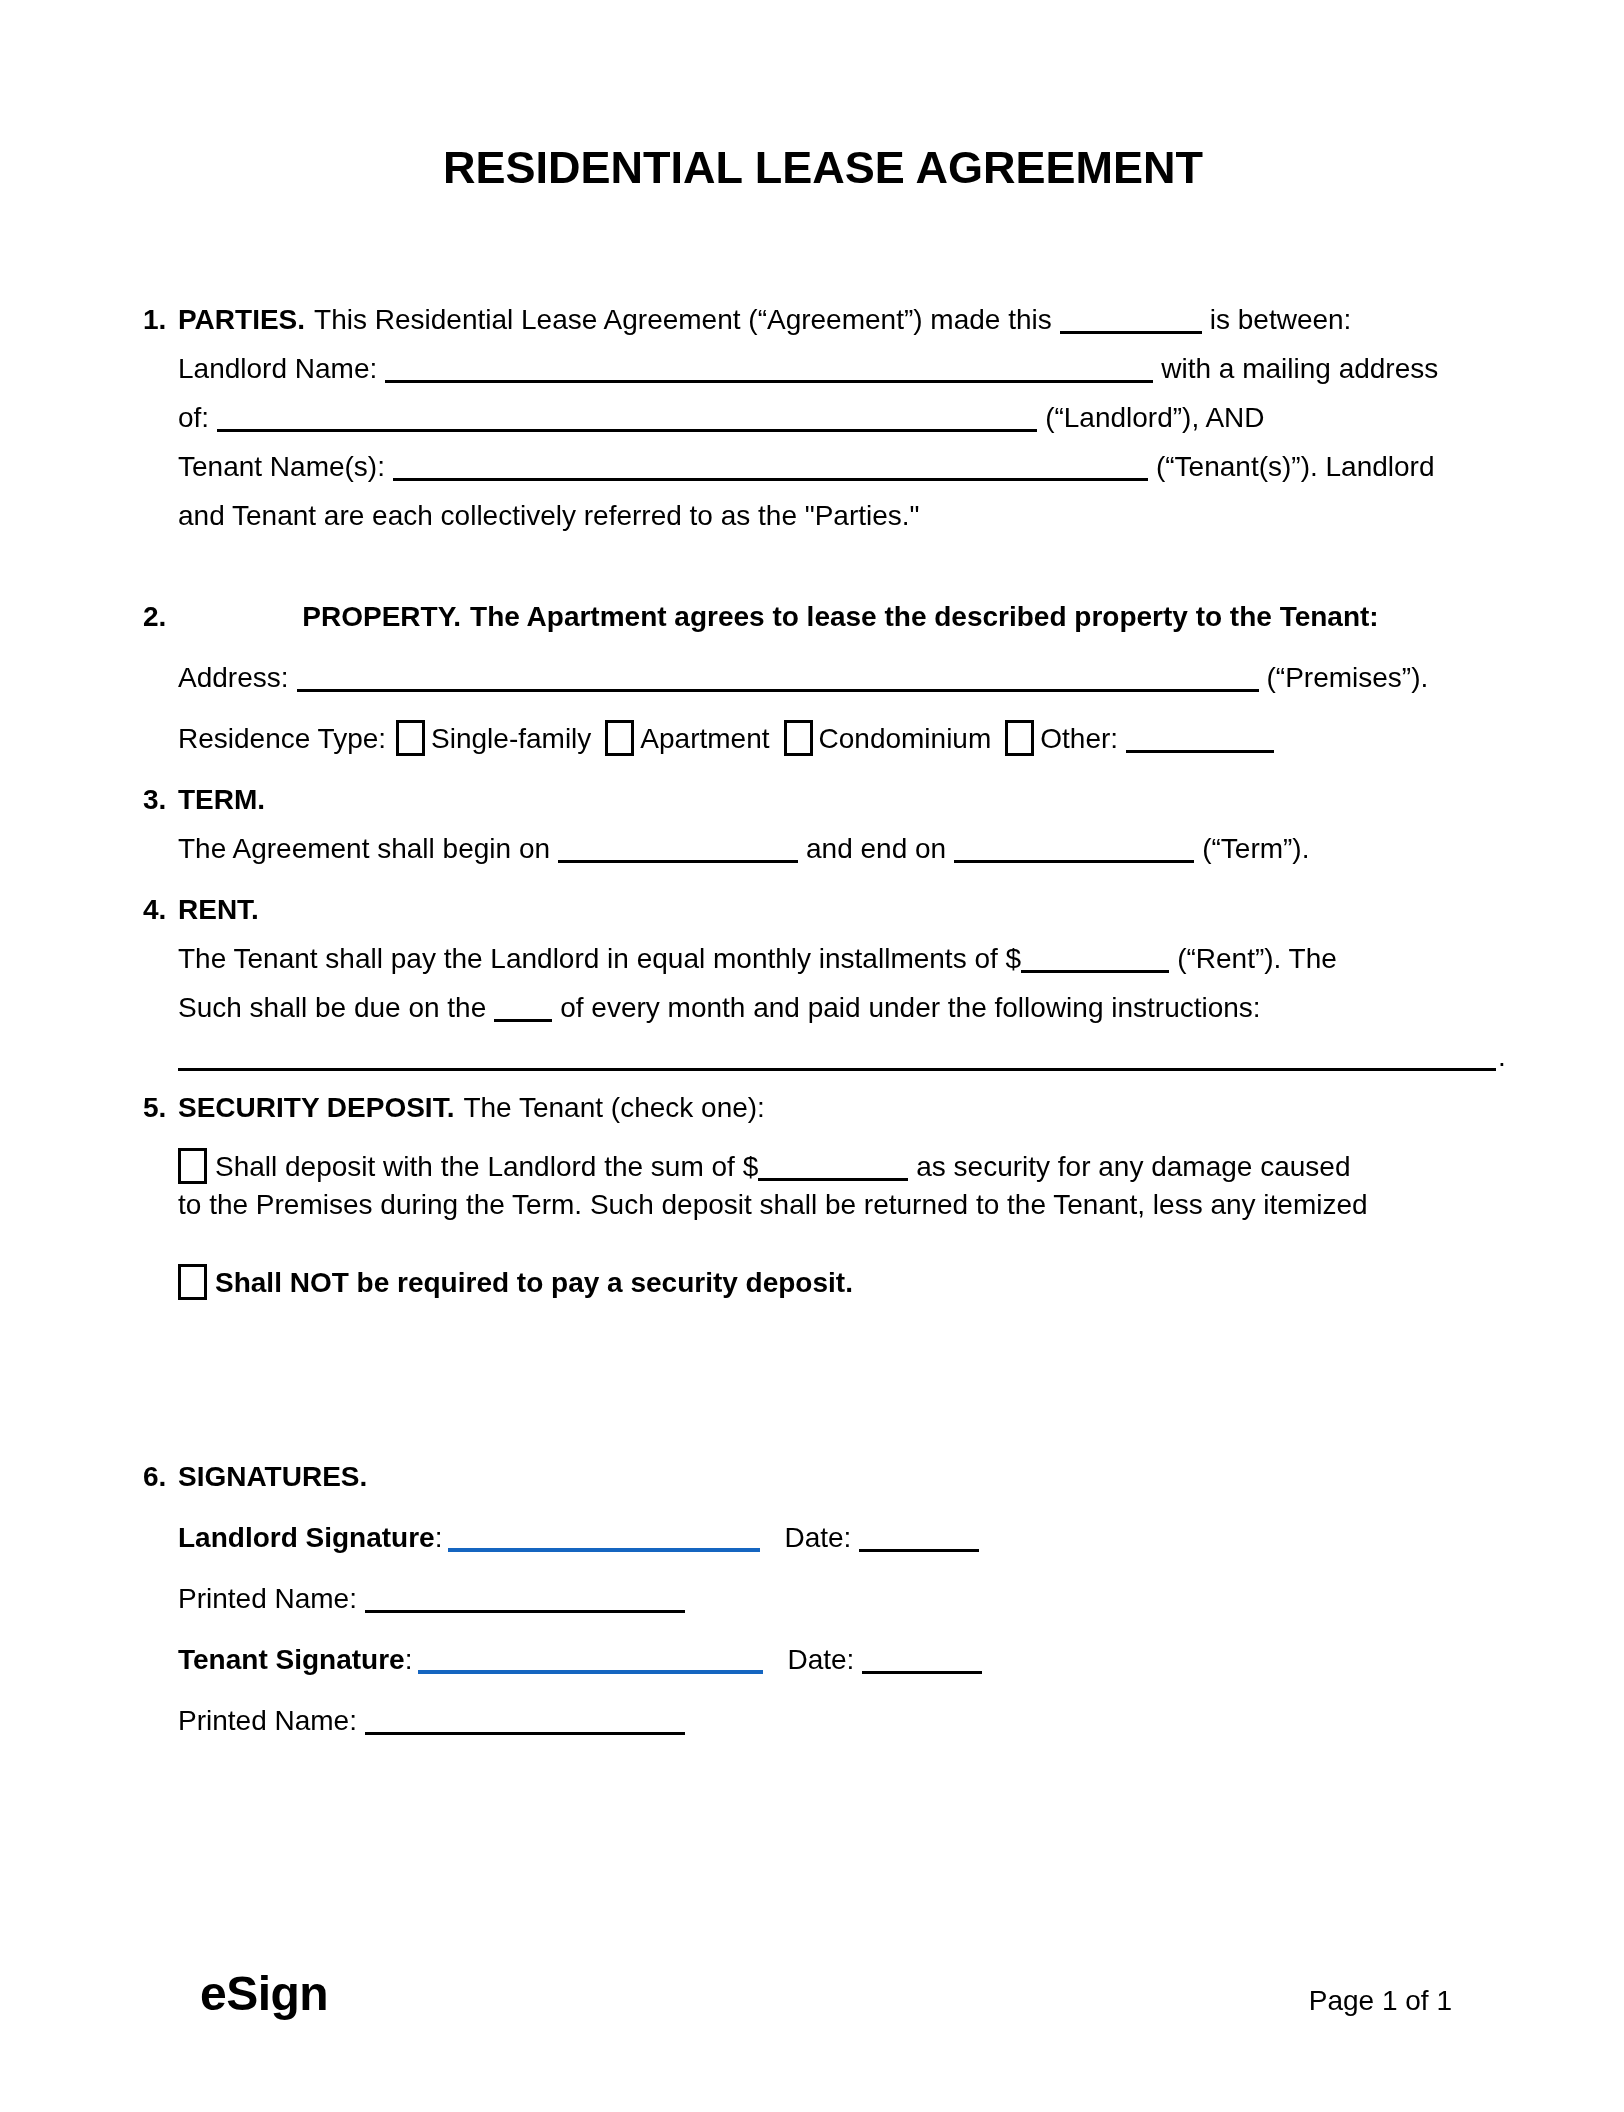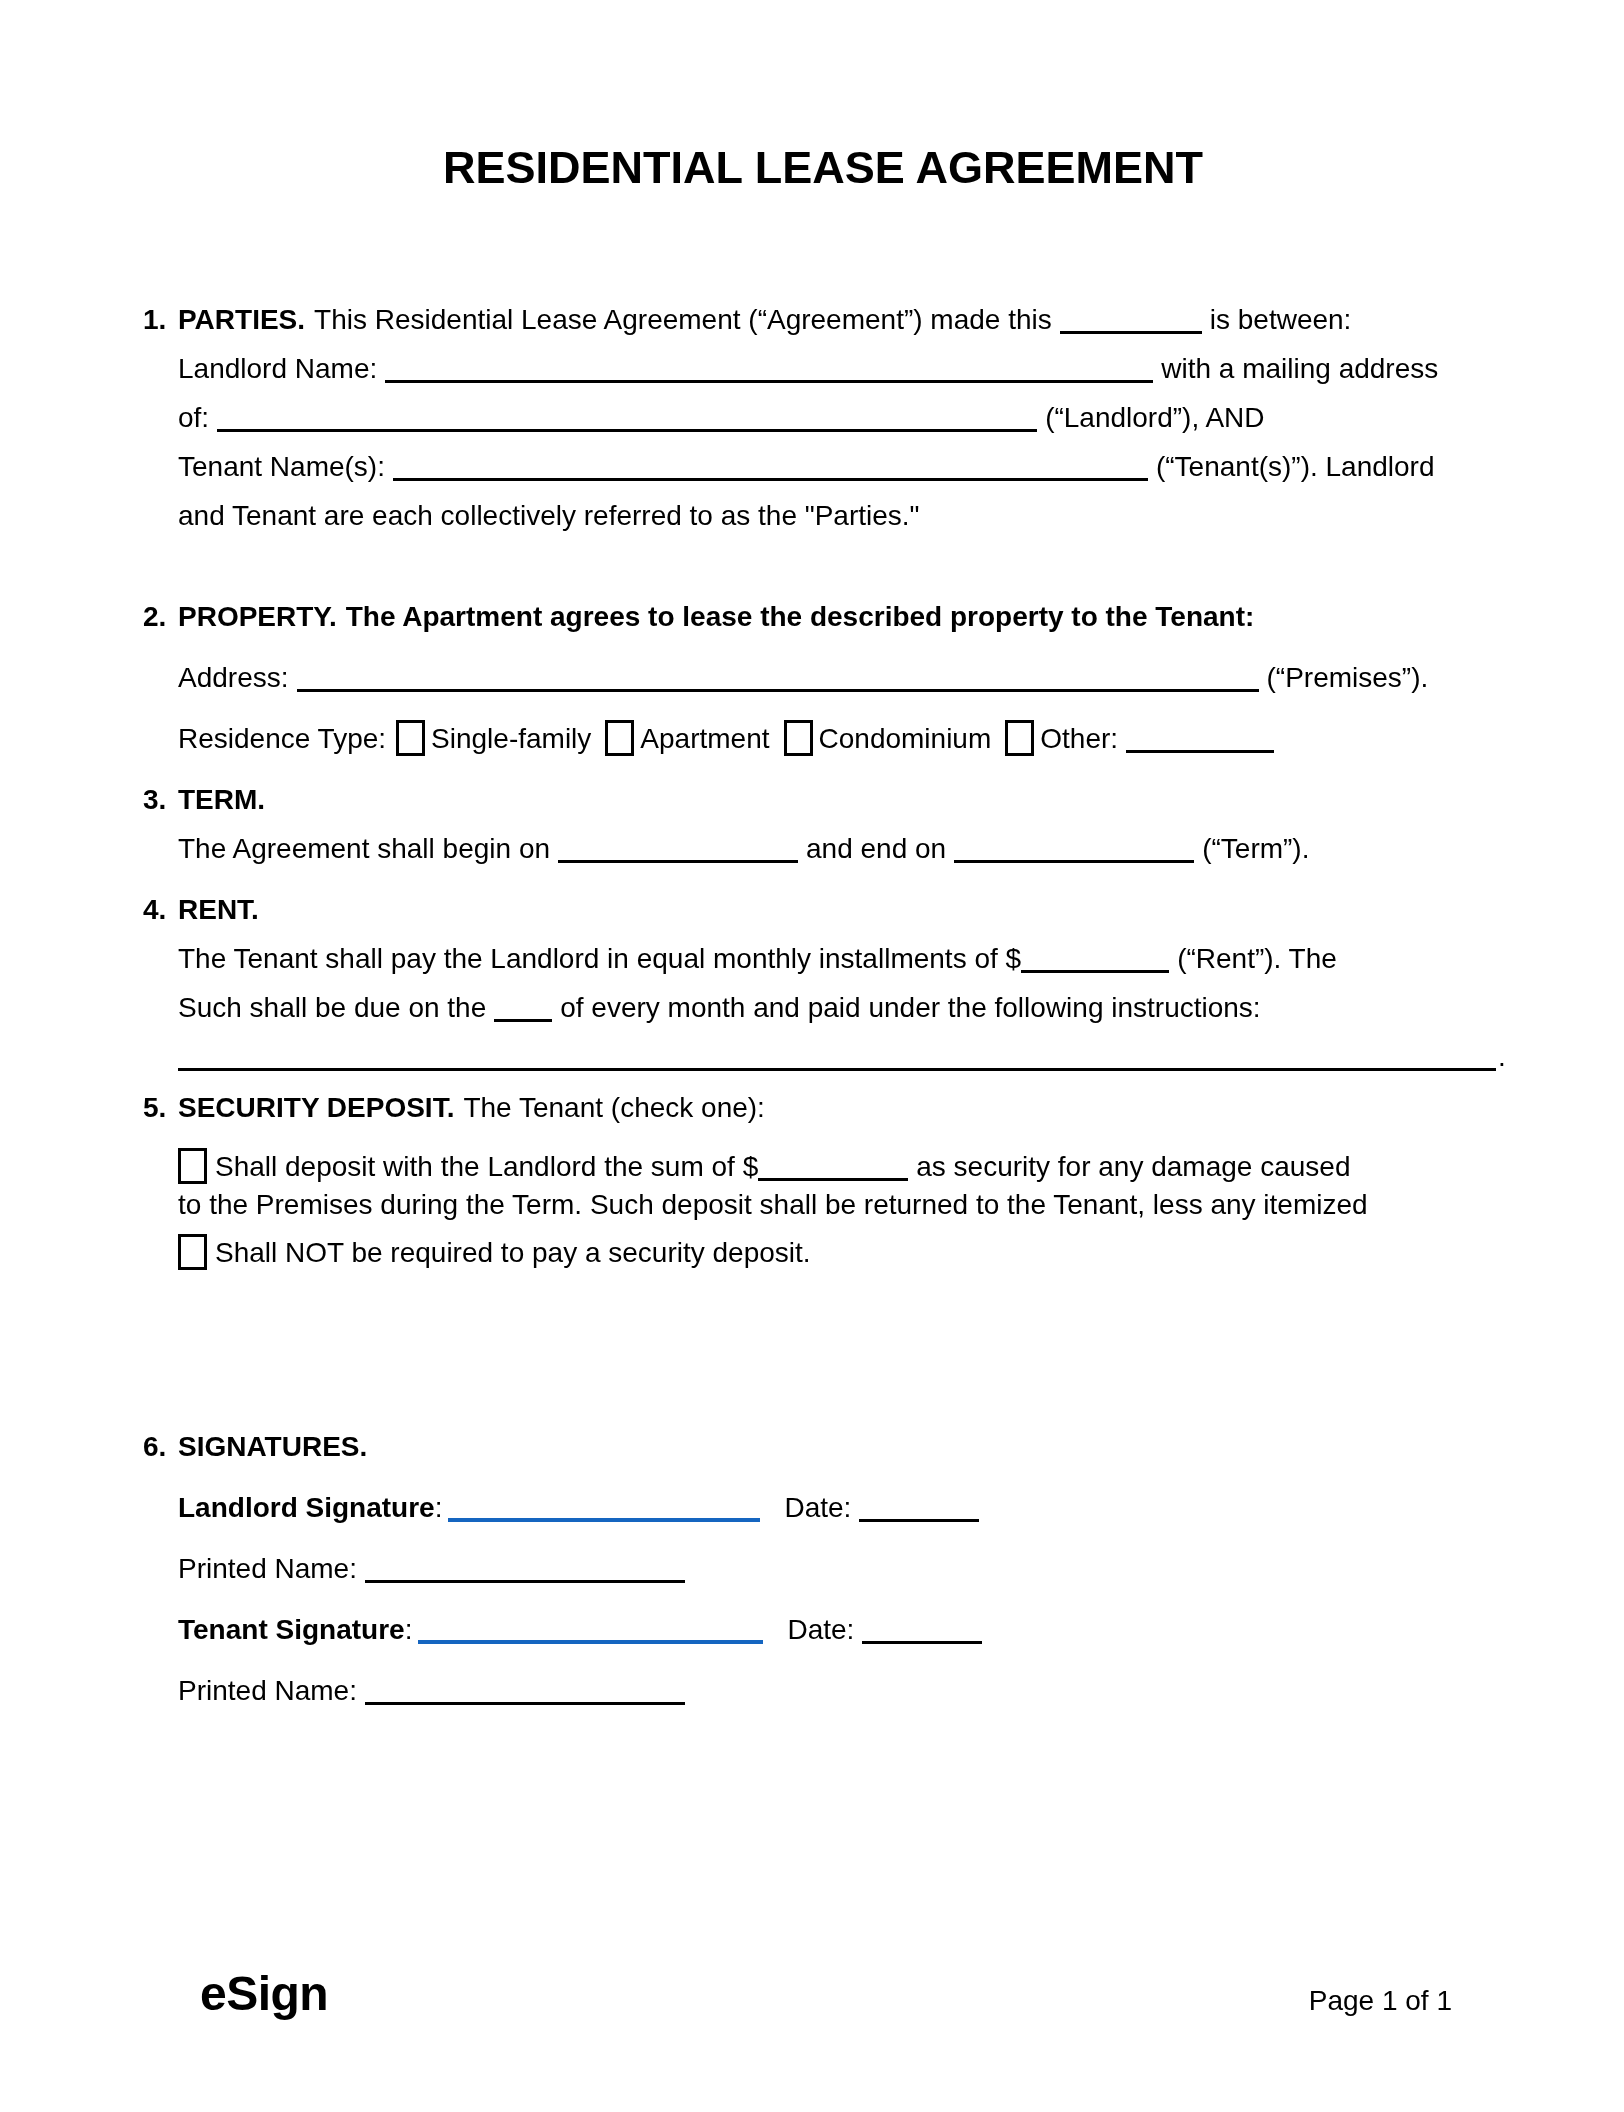--- a/index.html
+++ b/index.html
@@ -21,21 +21,21 @@
     font-weight: 700;
     text-align: center;
     letter-spacing: 0px;
     white-space: nowrap;
   }
   .sec { display: flex; align-items: flex-start; }
   .num { flex: 0 0 35px; font-weight: 700; line-height: 49px; }
   .sec-body { flex: 1 1 auto; min-width: 0; }
   .line  { line-height: 49px; white-space: nowrap; }
   .sline { line-height: 38px; white-space: nowrap; }
-  .bold { font-weight: 700; }
+  .bold { font-weight: 700; text-align: center; }
   .sp { margin-right: 9px; }
   
   .b {
     display: inline-block;
     height: 16px;
     border-bottom: 3px solid #000;
     vertical-align: -5px;
     margin: 0 8px;
   }
   .b.nl { margin-left: 0; }
@@ -53,21 +53,21 @@
   .cb.para { margin: 0 8px 0 0; }
   
   #sec-parties    { margin-top: 101px; }
   #sec-property   { margin-top: 52px; }
   #sec-term       { margin-top: 12px; }
   #sec-rent       { margin-top: 12px; }
   #sec-security   { margin-top: 2px; }
   #sec-signatures { margin-top: 150px; }
   .gap12 { margin-top: 12px; }
   .dep1 { margin-top: 16px; }
-  .dep2 { margin-top: 10px; }
+  .dep2 { margin-top: 40px; font-weight: bold; }
   .footer {
     position: absolute;
     left: 200px;
     right: 172px;
     top: 1966px;
     display: flex;
     justify-content: space-between;
     align-items: baseline;
   }
   .brand { font-size: 48px; font-weight: 700; letter-spacing: -0.5px; }

